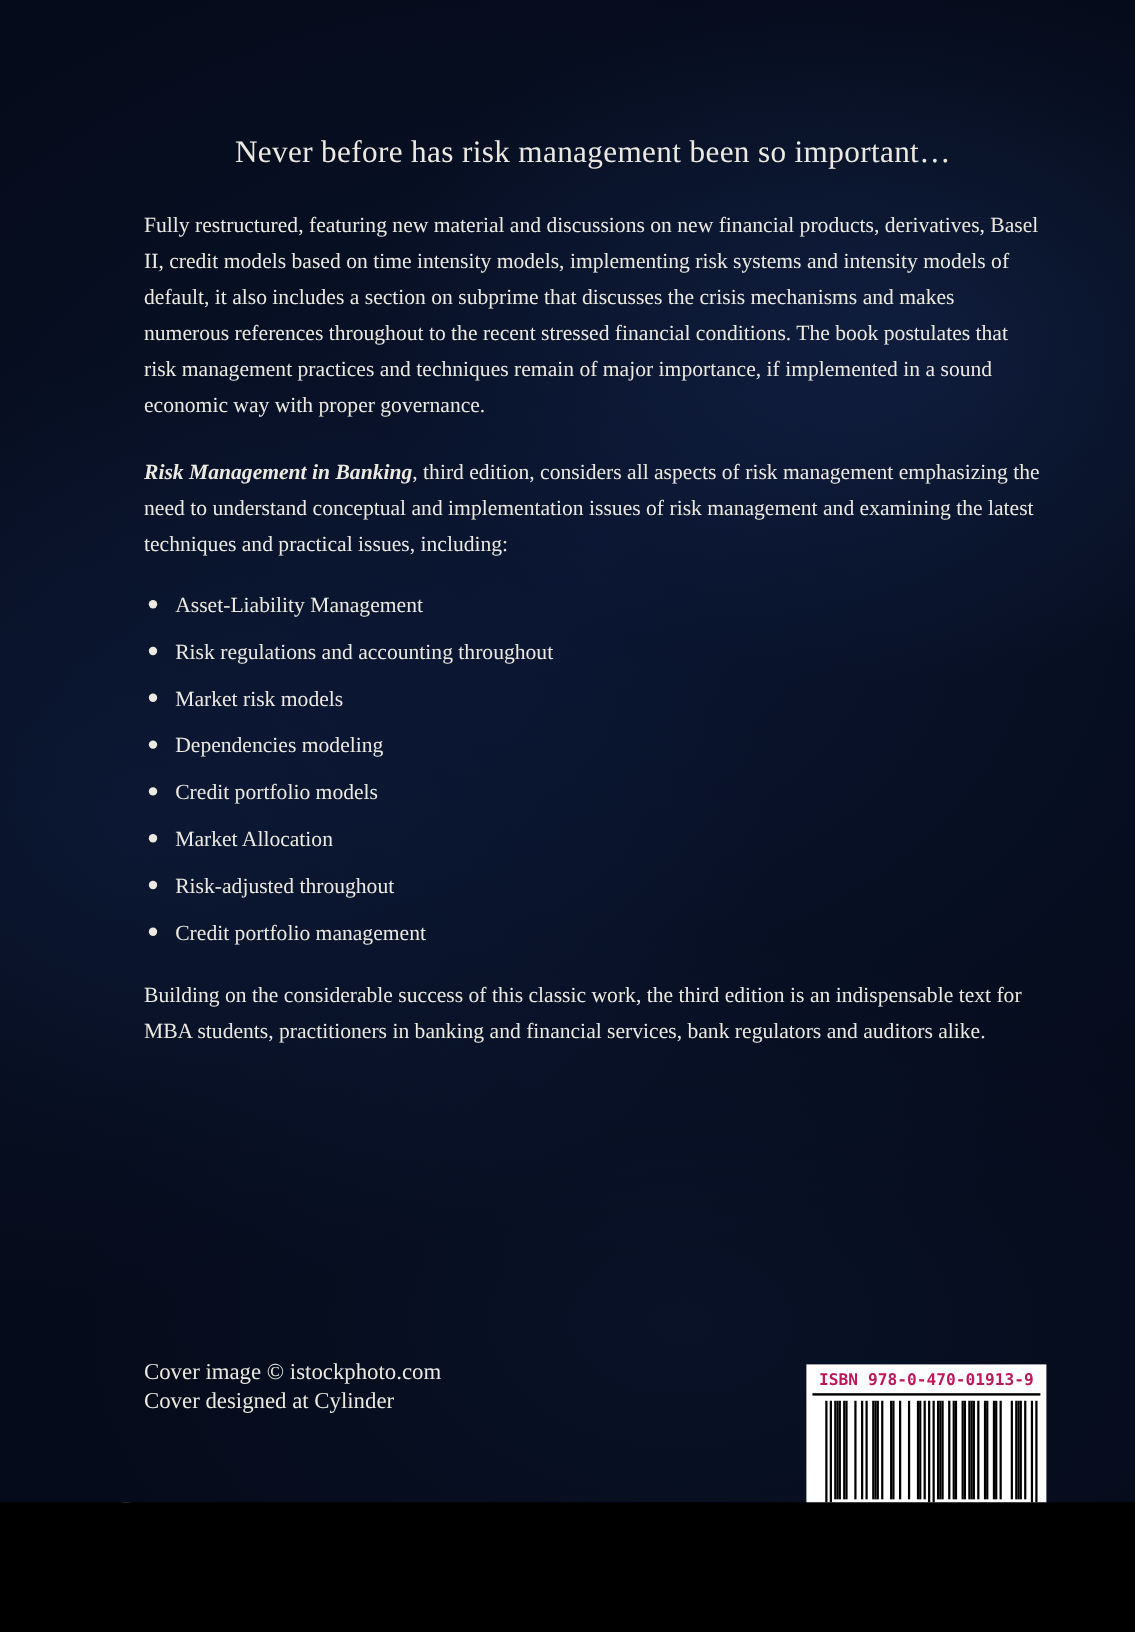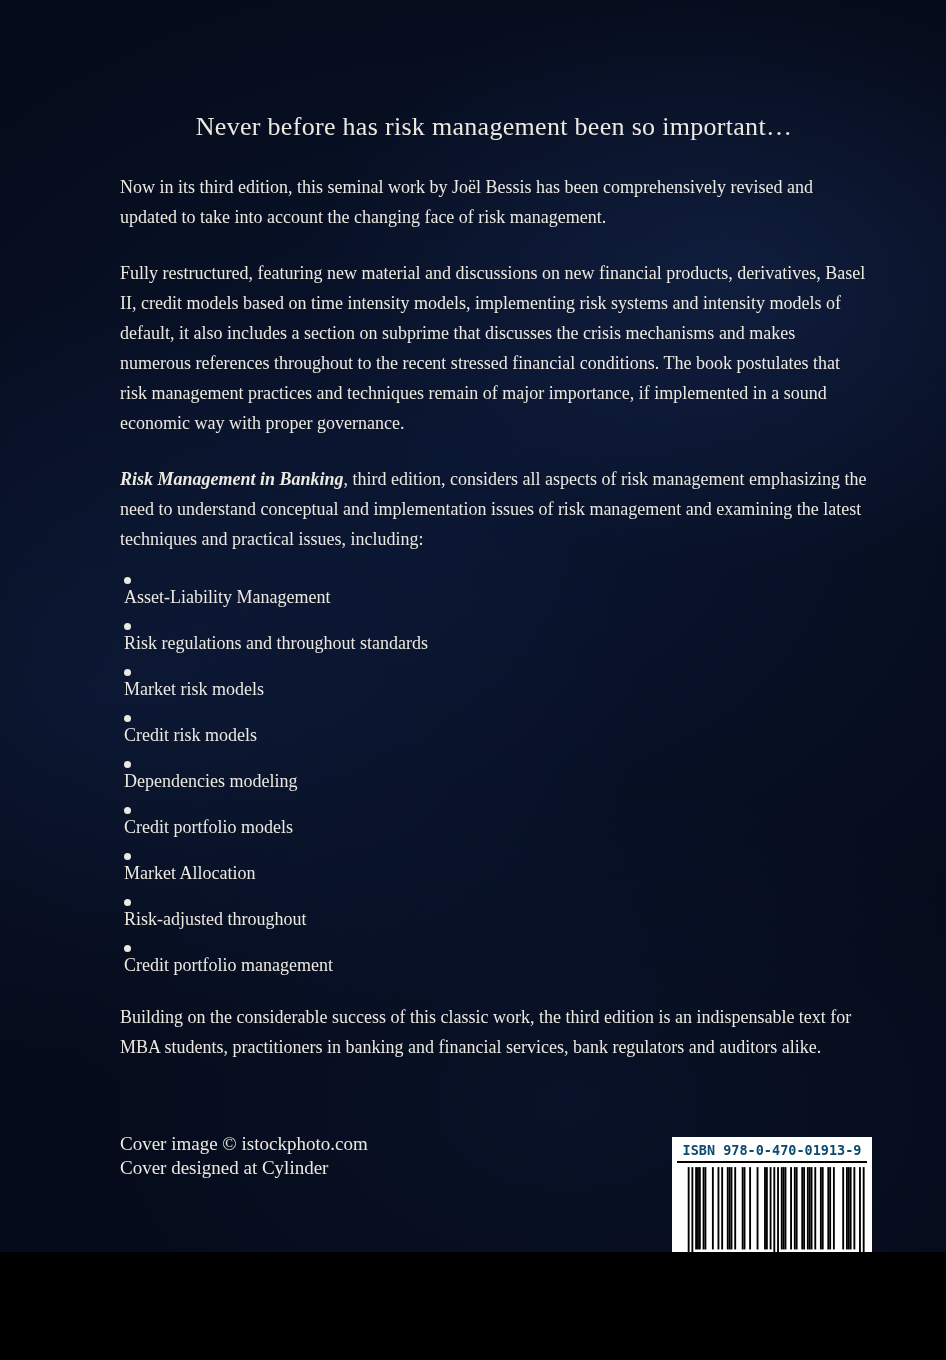--- a/index.html
+++ b/index.html
@@ -29,21 +29,21 @@
     margin:0 0 26px 0;
     font-size:18px;line-height:30px;
   }
   .book-title{font-style:italic;font-weight:bold;}
   ul.bullets{
     list-style:none;margin:2px 0 26px 0;padding:0 0 0 4px;
   }
   ul.bullets li{
     margin:0 0 18px 0;
     font-size:18px;line-height:21px;
-    display:flex;align-items:baseline;flex-direction:column;
+    display:flex;align-items:baseline;
   }
   .dot{
     display:inline-block;flex:0 0 auto;
     width:7px;height:7px;border-radius:50%;
     background:#ece9e0;
     margin-right:15px;
     position:relative;top:-3px;
   }
   .closing{margin-bottom:0;}
   .credits{
@@ -59,21 +59,21 @@
     margin-top:28px;
   }
   .wiley-site{
     margin-top:17px;margin-left:52px;width:105px;
     text-align:center;
     font-size:16px;letter-spacing:1.5px;
   }
   .barcode-box{
     position:absolute;left:672px;top:1137px;
     width:200px;height:168px;
-    background:#fff;color:#0c4a6e;
+    background:#fff;color:#be185d;
     box-sizing:border-box;
     padding-top:5px;
   }
   .isbn-label{
     font-family:"DejaVu Sans Mono", monospace;
     font-weight:bold;font-size:13.5px;
     text-align:center;
     margin:0 5px;
     padding-bottom:3px;
     border-bottom:2px solid #000;
@@ -89,47 +89,42 @@
   }
 </style>
 </head>
 <body>
 
 <div class="page">
 
   <div class="content">
     <h1 class="tagline">Never before has risk management been so important…</h1>
 
-    <p>Now in its third edition, this seminal work by Joël Bessis has been comprehensively revised and updated to take into account the changing face of risk management.</p>
 
     <p>Fully restructured, featuring new material and discussions on new financial products, derivatives, Basel II, credit models based on time intensity models, implementing risk systems and intensity models of default, it also includes a section on subprime that discusses the crisis mechanisms and makes numerous references throughout to the recent stressed financial conditions. The book postulates that risk management practices and techniques remain of major importance, if implemented in a sound economic way with proper governance.</p>
 
     <p><span class="book-title">Risk Management in Banking</span><span>, third edition, considers all aspects of risk management emphasizing the need to understand conceptual and implementation issues of risk management and examining the latest techniques and practical issues, including:</span></p>
 
     <ul class="bullets">
 
         <li>
           <span class="dot"></span>
           <span>Asset-Liability Management</span>
         </li>
 
         <li>
           <span class="dot"></span>
-          <span>Risk regulations and throughout standards</span>
+          <span>Risk regulations and accounting throughout</span>
         </li>
 
         <li>
           <span class="dot"></span>
           <span>Market risk models</span>
         </li>
 
-        <li>
-          <span class="dot"></span>
-          <span>Credit risk models</span>
-        </li>
 
         <li>
           <span class="dot"></span>
           <span>Dependencies modeling</span>
         </li>
 
         <li>
           <span class="dot"></span>
           <span>Credit portfolio models</span>
         </li>

